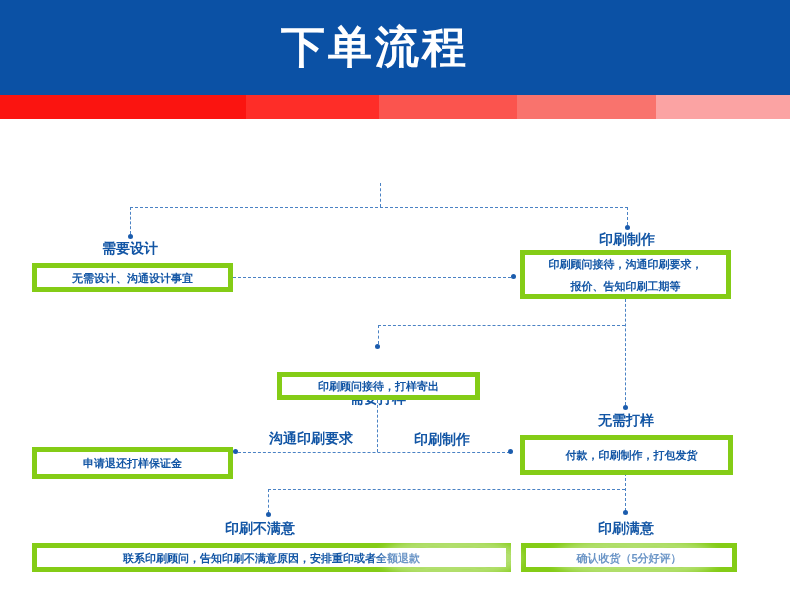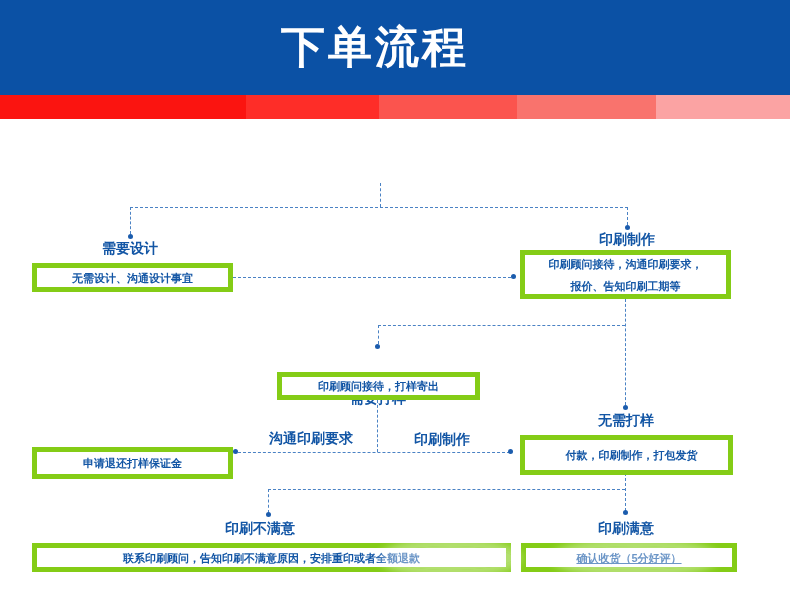--- a/index.html
+++ b/index.html
@@ -103,18 +103,18 @@
   </div>
 
   <div class="node" style="left:277px;top:372px;width:203px;height:28px;">印刷顾问接待，打样寄出</div>
 
   <div class="node" style="left:32px;top:429px;width:201px;height:32px;margin-top:18px;">申请退还打样保证金</div>
 
   <div class="node" style="left:520px;top:435px;width:213px;height:40px;padding-left:10px;">付款，印刷制作，打包发货</div>
 
   <div class="node" style="left:32px;top:543px;width:479px;height:29px;">联系印刷顾问，告知印刷不满意原因，安排重印或者全额退款</div>
 
-  <div class="node" style="left:521px;top:543px;width:216px;height:29px;text-decoration:underline;">确认收货（5分好评）</div>
+  <div class="node" style="left:521px;top:543px;width:216px;height:29px;">确认收货（5分好评）</div>
 
   <div class="watermark wm1"></div>
   <div class="watermark wm2"></div>
 
 </div>
 
 </body></html>

